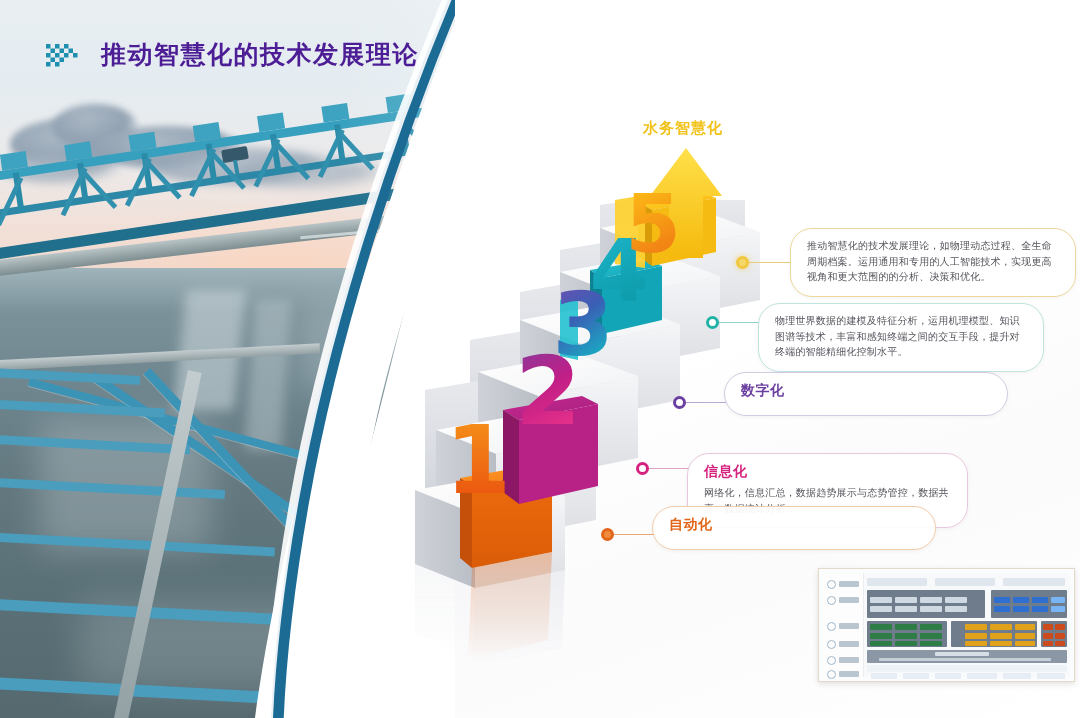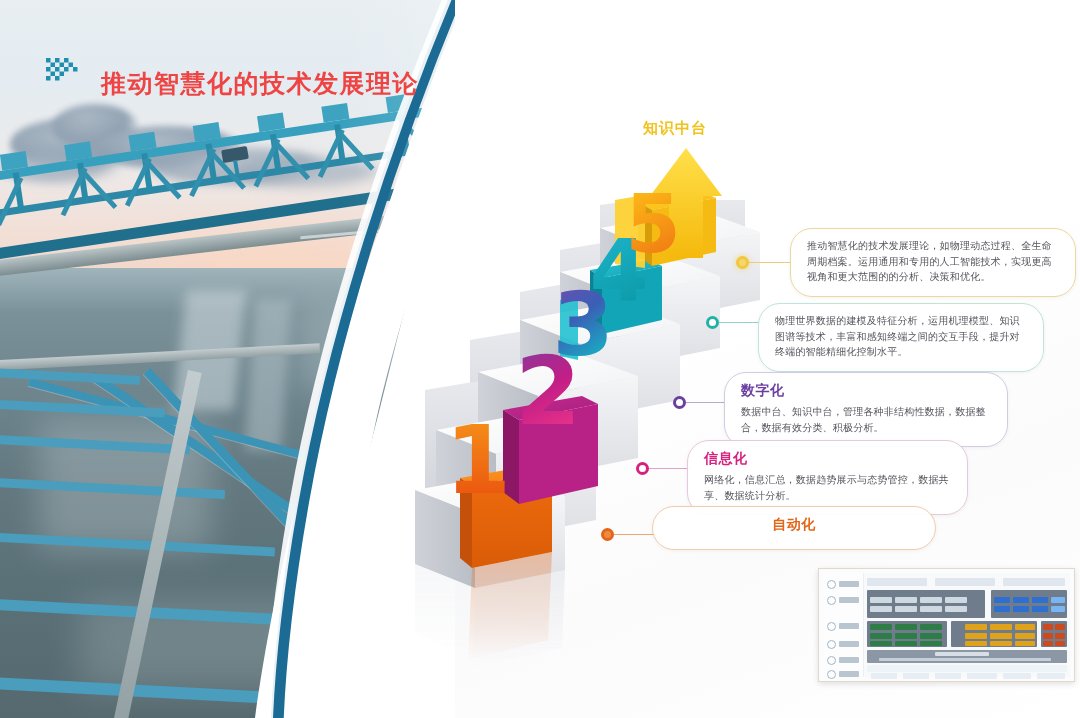--- a/index.html
+++ b/index.html
@@ -90,21 +90,21 @@
   }
   .panel-bg{
     position:absolute;left:0;top:0;width:625px;height:718px;
     background:linear-gradient(160deg,#ffffff 0%,#ffffff 45%,#fbfbfc 70%,#ffffff 100%);
   }
 
   
   .hdr{position:absolute;left:45px;top:38px;display:flex;align-items:center;gap:16px;}
   .hdr-icon{width:40px;height:26px;flex:none;}
   .hdr-title{
-    font-size:25px;font-weight:700;color:#ef4444;letter-spacing:1.5px;white-space:nowrap;margin-top:29px;
+    font-size:25px;font-weight:700;color:#4c1d95;letter-spacing:1.5px;white-space:nowrap;
   }
 
   
   .arrow-label{
     position:absolute;left:643px;top:119px;font-size:15px;font-weight:700;color:#f0c21a;
     letter-spacing:1px;white-space:nowrap;
     text-shadow:0 1px 2px rgba(255,255,255,.9);
   }
 
   
@@ -138,27 +138,27 @@
   .c-int{border-color:#bfe3dd;}
   .c-int h4{color:#1aa99a;}
   .d-int{border-color:#1fb3a6;}
   .l-int{background:#8fd3cb;}
 
   .c-dig{border-color:#d3cbe2;}
   .c-dig h4{color:#6b3fa0;}
   .d-dig{border-color:#6b3fa0;}
   .l-dig{background:#b7a9d2;}
 
-  .c-inf{border-color:#e7c8dd;}
+  .c-inf{border-color:#e7c8dd;margin-top:13px;}
   .c-inf h4{color:#d6227f;}
   .d-inf{border-color:#d6227f;}
   .l-inf{background:#dfa3c6;}
 
   .c-aut{border-color:#f2cbab;}
-  .c-aut h4{color:#e2661a;text-align:center;}
+  .c-aut h4{color:#e2661a;}
   .d-aut{border-color:#e2661a;background:#f08a3c;}
   .l-aut{background:#eaa877;}
 
   
   .stairs{position:absolute;left:0;top:0;width:625px;height:718px;}
 
   
   .dash{
     position:absolute;left:818px;top:568px;width:255px;height:112px;
     background:#fbfcfd;border:1px solid #e4d9c8;
@@ -492,39 +492,38 @@
       </g>
 
       <g opacity="0.6">
         <polygon points="472,568 552,552 548,640 468,660" fill="url(#reflg)"></polygon>
         <polygon points="475,588 565,570 562,648 472,668" fill="url(#reflw)"></polygon>
         <polygon points="415,564 475,588 472,660 415,632" fill="url(#reflw)" opacity="0.5"></polygon>
       </g>
     </svg>
   </div>
 
-  <div class="arrow-label">知识中台</div>
+  <div class="arrow-label">水务智慧化</div>
 
   <div class="dot d-wis" style="left:736px;top:256px;"></div>
   <div class="lead l-wis" style="left:749px;top:262px;width:42px;"></div>
   <div class="callout c-wis" style="left:790px;top:228px;width:252px;">
     <p>推动智慧化的技术发展理论，如物理动态过程、全生命周期档案。运用通用和专用的人工智能技术，实现更高视角和更大范围的的分析、决策和优化。</p>
   </div>
 
   <div class="dot d-int" style="left:706px;top:316px;"></div>
   <div class="lead l-int" style="left:719px;top:322px;width:44px;"></div>
   <div class="callout c-int" style="left:758px;top:303px;width:252px;">
     <p>物理世界数据的建模及特征分析，运用机理模型、知识图谱等技术，丰富和感知终端之间的交互手段，提升对终端的智能精细化控制水平。</p>
   </div>
 
   <div class="dot d-dig" style="left:673px;top:396px;"></div>
   <div class="lead l-dig" style="left:686px;top:402px;width:42px;"></div>
   <div class="callout c-dig" style="left:724px;top:372px;width:250px;">
     <h4>数字化</h4>
-    <p>数据中台、知识中台，管理各种非结构性数据，数据整合，数据有效分类、积极分析。</p>
   </div>
 
   <div class="dot d-inf" style="left:636px;top:462px;"></div>
   <div class="lead l-inf" style="left:649px;top:468px;width:42px;"></div>
   <div class="callout c-inf" style="left:687px;top:440px;width:247px;">
     <h4>信息化</h4>
     <p>网络化，信息汇总，数据趋势展示与态势管控，数据共享、数据统计分析。</p>
   </div>
 
   <div class="dot d-aut" style="left:601px;top:528px;"></div>

